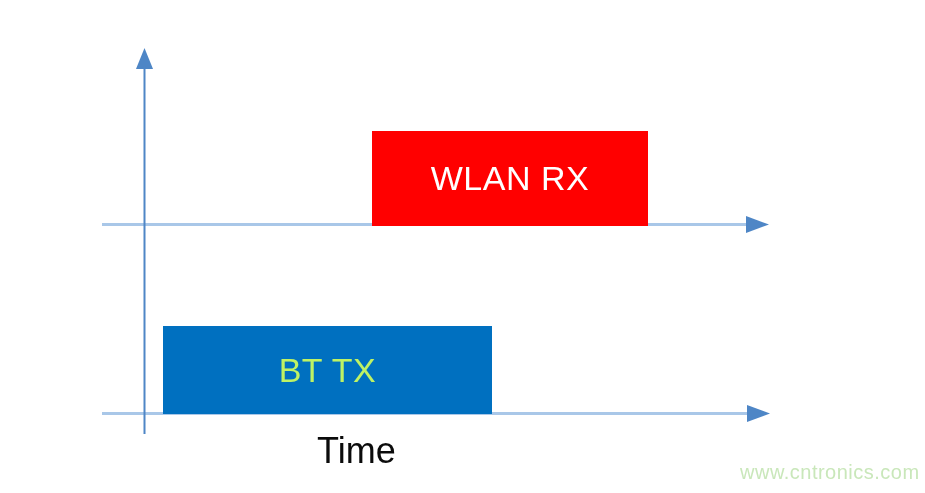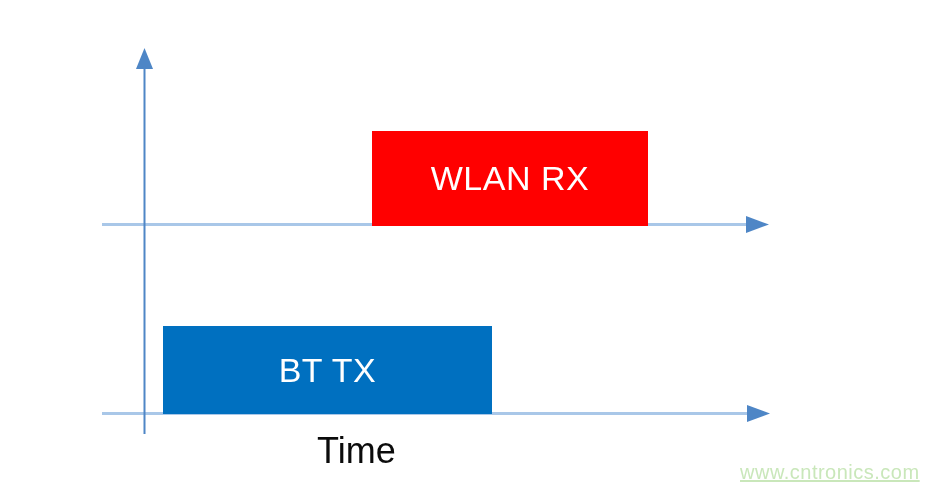--- a/index.html
+++ b/index.html
@@ -76,21 +76,21 @@
     <polygon class="arrow" points="770,413.5 747,405 747,422" fill="#4E86C6"></polygon>
 
     <line x1="144.5" y1="64" x2="144.5" y2="434" class="v-line" stroke-width="2" stroke="#4E86C6"></line>
     <polygon class="arrow" points="144.5,48 136,69 153,69" fill="#4E86C6"></polygon>
   </svg>
 
   <div class="bar bar-wlan" style="background: rgb(255, 0, 0); color: rgb(255, 255, 255);">
     <span>WLAN RX</span>
   </div>
 
-  <div class="bar bar-bt" style="background: rgb(0, 112, 192); color: #ffffff;">
+  <div class="bar bar-bt" style="background: rgb(0, 112, 192); color: #bef264;">
     <span>BT TX</span>
   </div>
 
   <div class="x-axis-label">Time</div>
 
-  <div class="watermark" style="color: rgb(201, 231, 186); text-decoration: underline;">www.cntronics.com</div>
+  <div class="watermark" style="color: rgb(201, 231, 186);">www.cntronics.com</div>
 
 </div>
 
 </body></html>

